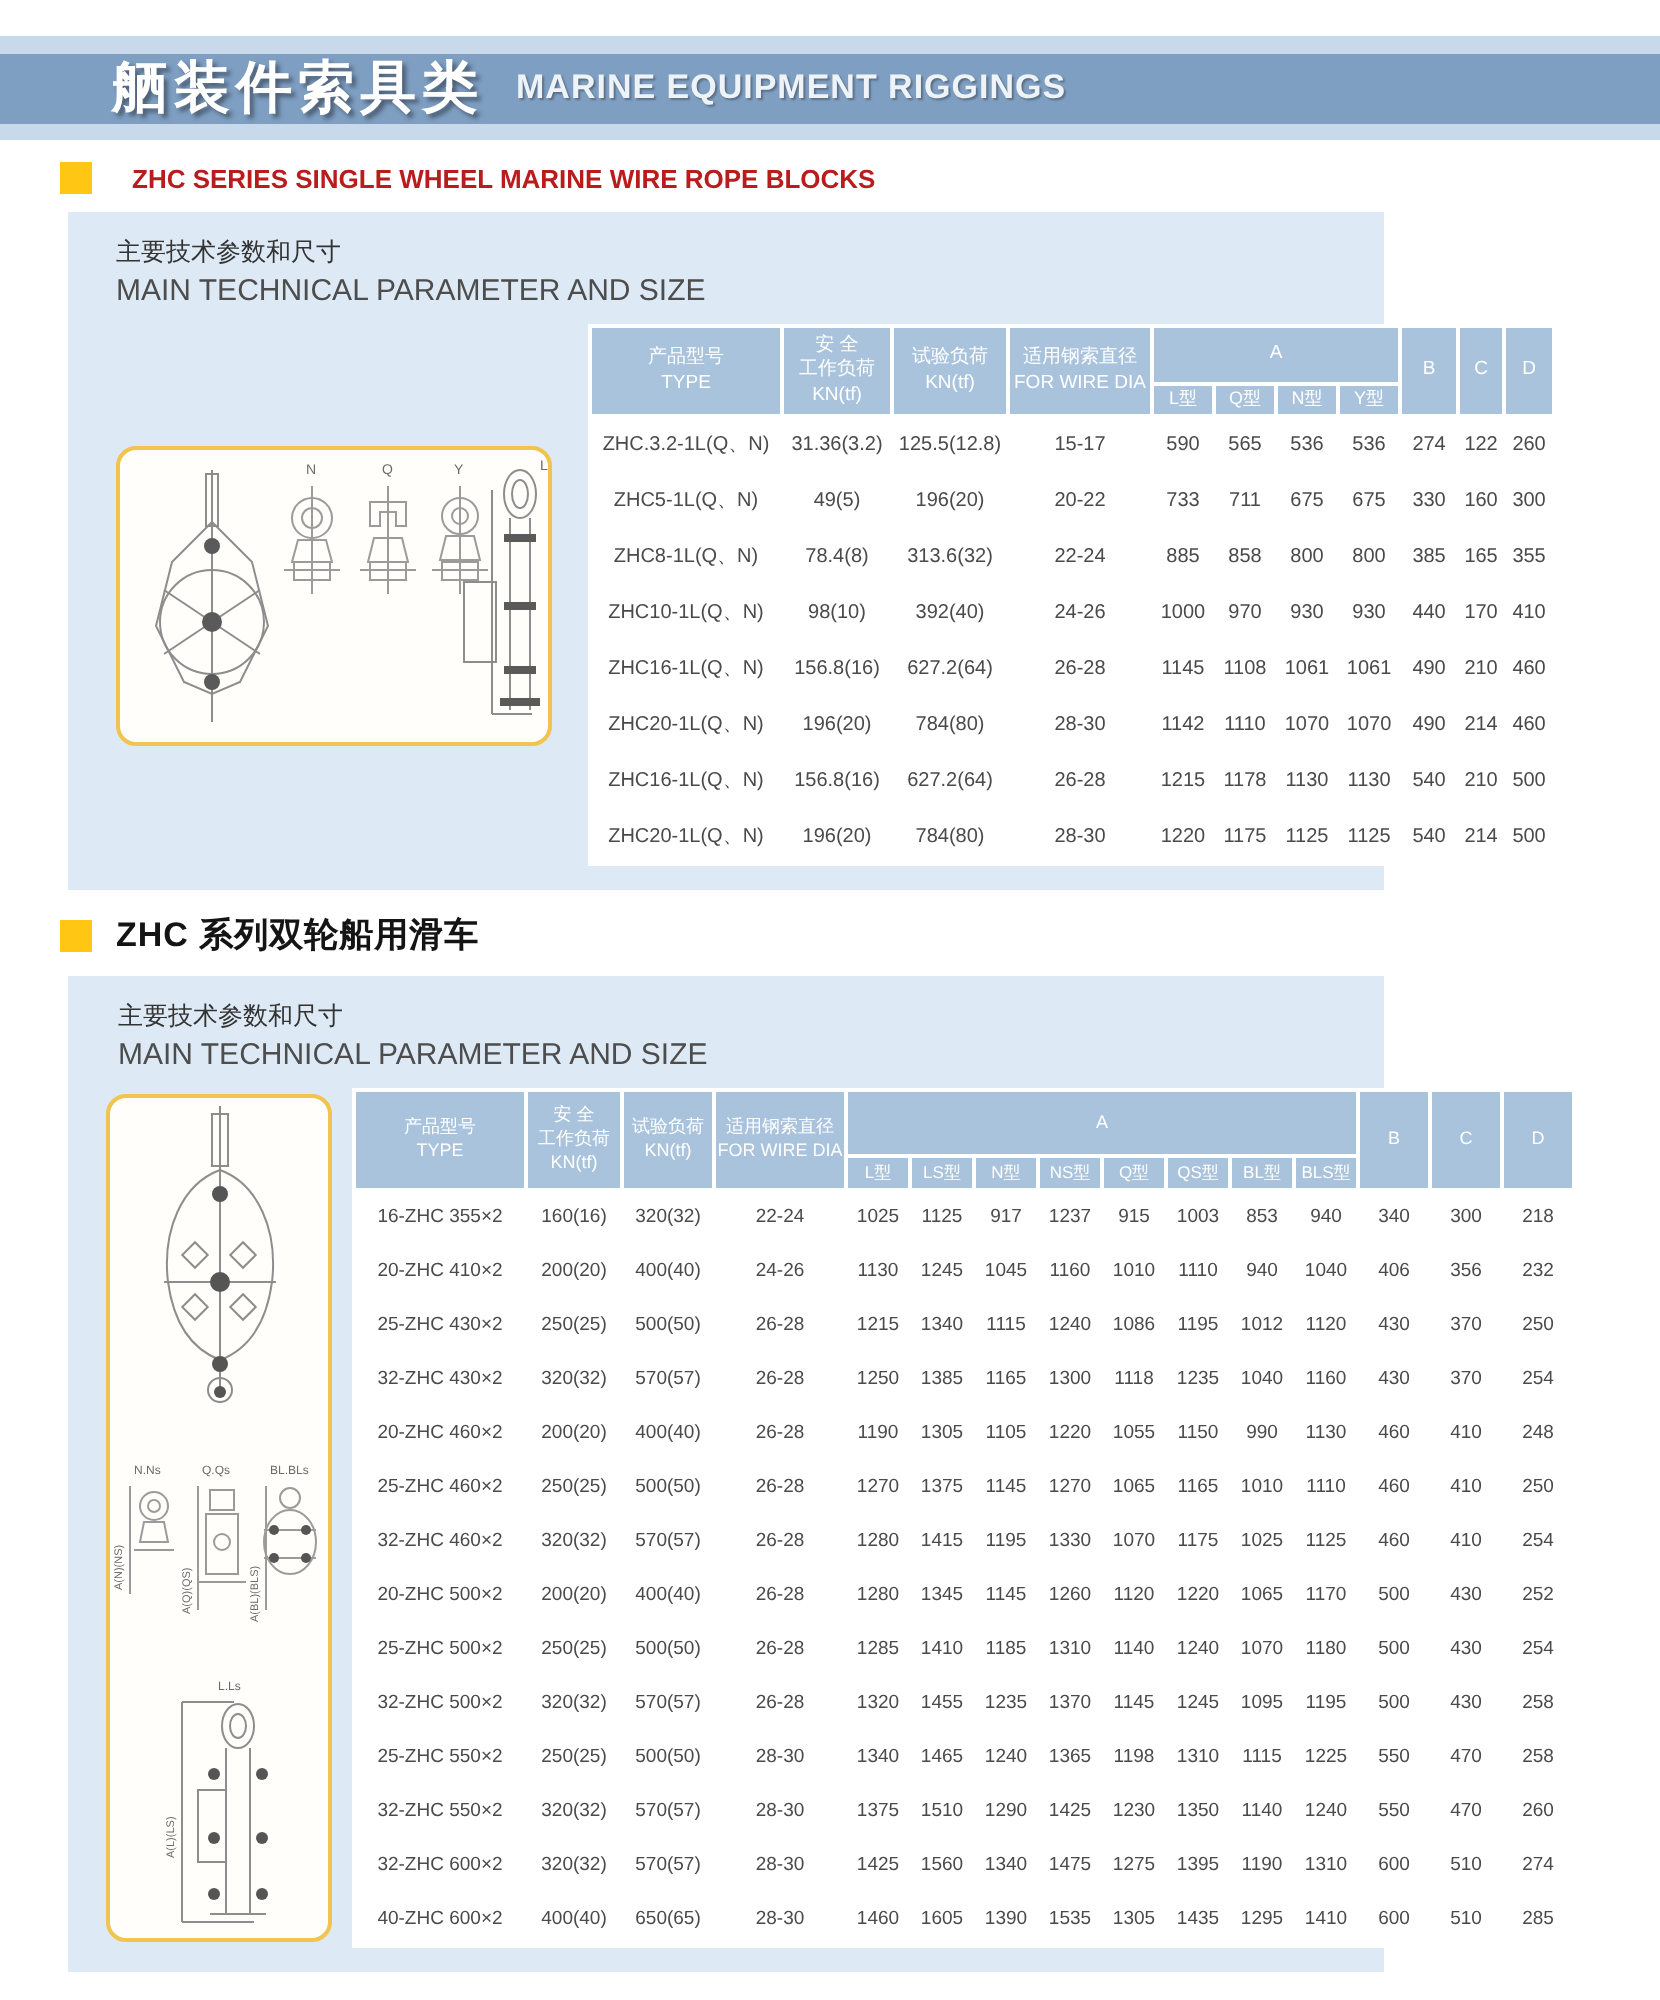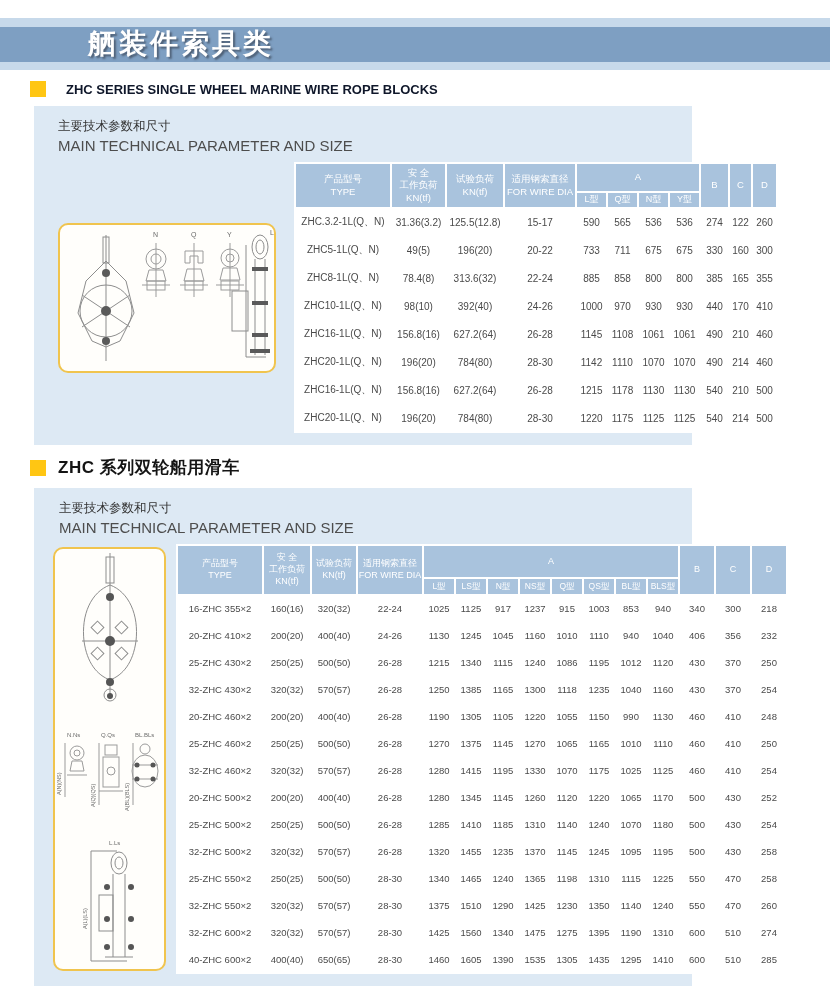--- a/index.html
+++ b/index.html
@@ -4,30 +4,30 @@
 <style>
   * { margin:0; padding:0; box-sizing:border-box; }
   html,body { background:#ffffff; }
   body {
     width:830px; height:1000px; position:relative; overflow:hidden;
     font-family:"Liberation Sans","DejaVu Sans",sans-serif;
   }
   
   .banner { position:relative; margin-top:18px; height:52px; background:#c7d9ea; }
   .banner-bar { position:absolute; left:0; right:0; top:9px; bottom:8px; background:#7e9fc2; }
-  .banner-text { position:relative; display:flex; align-items:center; height:100%; padding-left:88px; }
+  .banner-text { position:relative; display:flex; align-items:center; height:100%; padding-left:56px; }
   .banner-zh { font-size:28px; font-weight:bold; color:#ffffff; letter-spacing:3px;
                text-shadow:2px 2px 2px rgba(50,60,75,.65); }
   .banner-en { font-size:17px; font-weight:bold; color:#eef3f8; margin-left:16px; letter-spacing:.5px;
                text-shadow:1px 1px 1px rgba(70,80,95,.6); }
   
   .sec-head { display:flex; align-items:center; margin:11px 0 9px 30px; }
   .sq { width:16px; height:16px; background:#ffc613; margin-right:12px; flex:none; }
   .sec-zh { font-size:17px; font-weight:bold; color:#141414; letter-spacing:.5px; }
-  .sec-en { font-size:13px; font-weight:bold; color:#0f172a; margin-left:8px; }
+  .sec-en { font-size:13px; font-weight:bold; color:#b91c1c; margin-left:8px; }
   
   .panel { margin-left:34px; width:658px; background:#dde9f4; padding:12px 14px 12px 24px; }
   .sub-zh { font-size:12.5px; color:#333333; }
   .sub-en { font-size:15px; color:#4d4d4d; margin-top:2px; }
   .content { display:flex; align-items:center; margin-top:8px; }
   .dbox { background:#fffefb; border:2px solid #f0c44e; border-radius:10px; flex:none; }
   .dbox1 { width:218px; height:150px; margin-right:18px; }
   .dbox2 { width:113px; height:424px; margin-right:10px; }
   
   table { border-collapse:separate; border-spacing:2px; table-layout:fixed; background:#ffffff; }
@@ -45,20 +45,21 @@
   .pre { white-space:pre-line; }
   svg text { font-family:"Liberation Sans","DejaVu Sans",sans-serif; fill:#6b6b6b; }
 </style>
 </head>
 <body>
 
 <div class="banner">
   <div class="banner-bar"></div>
   <div class="banner-text">
     <span class="banner-zh">舾装件索具类</span>
+    <span class="banner-en">MARINE EQUIPMENT RIGGINGS</span>
   </div>
 </div>
 
 <div class="sec-head">
   <span class="sq"></span>
   <span class="sec-en">ZHC SERIES SINGLE WHEEL MARINE WIRE ROPE BLOCKS</span>
 </div>
 
 <div class="panel">
   <div class="sub-zh">主要技术参数和尺寸</div>

